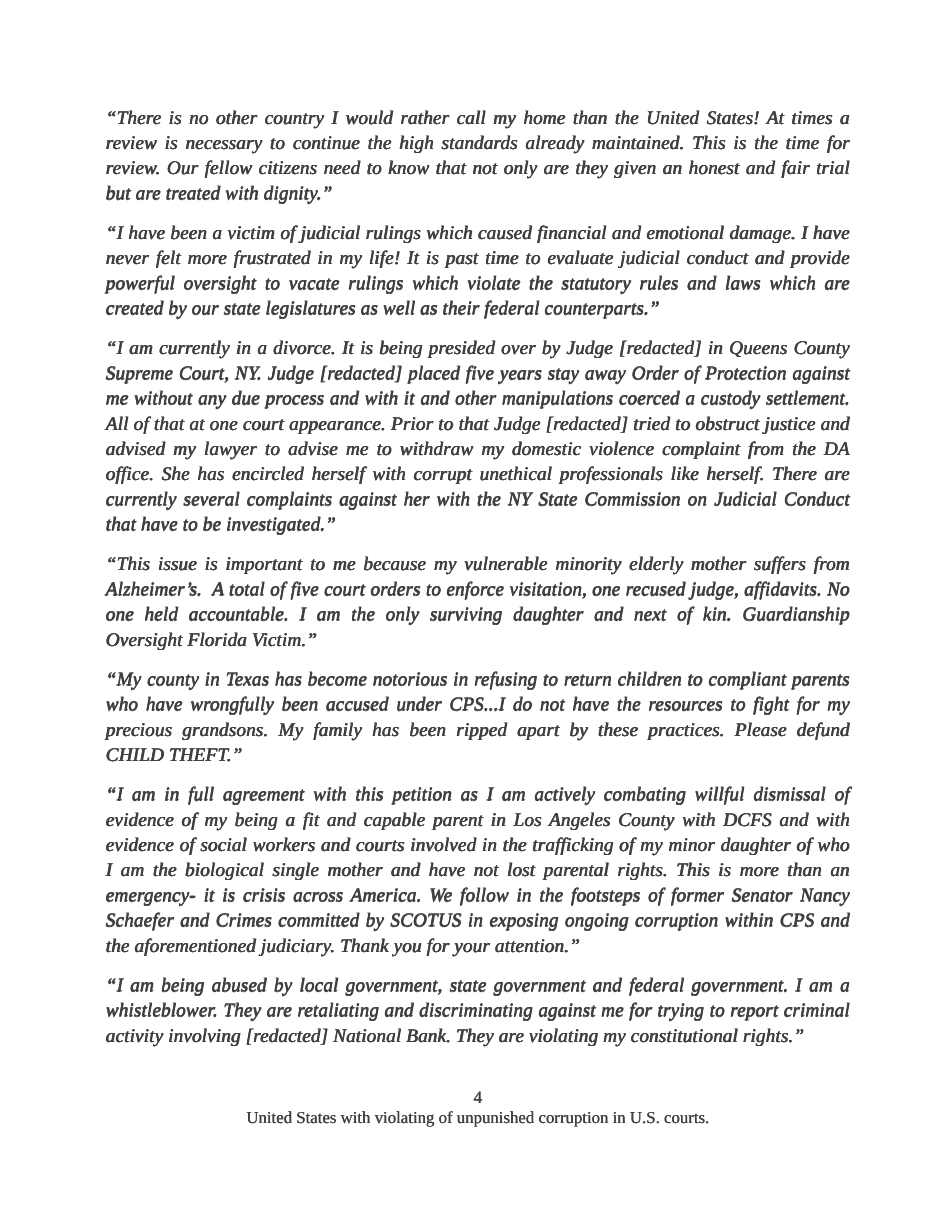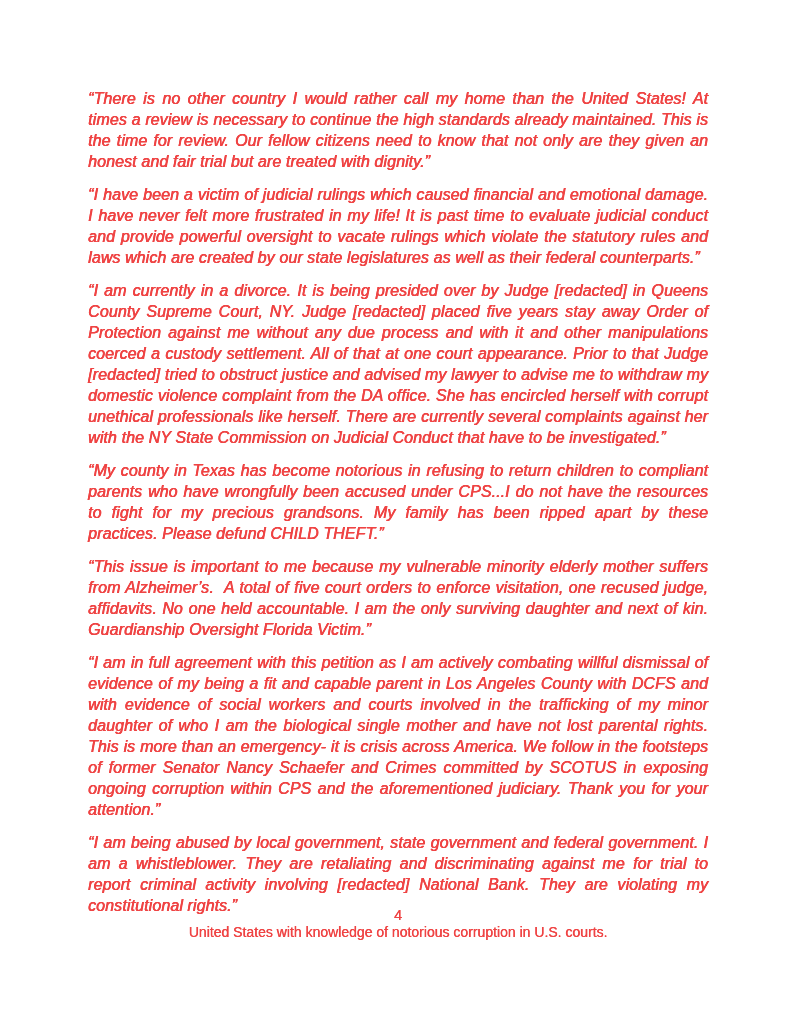--- a/index.html
+++ b/index.html
@@ -6,22 +6,22 @@
     margin: 0;
     padding: 0;
     background: #ffffff;
   }
   .page {
     position: relative;
     width: 791px;
     height: 1023px;
     background: #ffffff;
     overflow: hidden;
-    font-family: Liberation Sans, sans-serif;
-    color: #ef4444;
+    font-family: Liberation Serif, serif;
+    color: #404040;
   }
   .body-text {
     position: absolute;
     top: 88px;
     left: 88px;
     width: 620px;
   }
   .quote {
     margin: 0 0 12px 0;
     font-style: italic;
@@ -48,23 +48,23 @@
   }
 </style>
 </head>
 <body>
 
 <div class="page">
   <div class="body-text">
     <p class="quote">“There is no other country I would rather call my home than the United States! At times a review is necessary to continue the high standards already maintained. This is the time for review. Our fellow citizens need to know that not only are they given an honest and fair trial but are treated with dignity.”</p>
     <p class="quote">“I have been a victim of judicial rulings which caused financial and emotional damage. I have never felt more frustrated in my life! It is past time to evaluate judicial conduct and provide powerful oversight to vacate rulings which violate the statutory rules and laws which are created by our state legislatures as well as their federal counterparts.”</p>
     <p class="quote">“I am currently in a divorce. It is being presided over by Judge [redacted] in Queens County Supreme Court, NY. Judge [redacted] placed five years stay away Order of Protection against me without any due process and with it and other manipulations coerced a custody settlement. All of that at one court appearance. Prior to that Judge [redacted] tried to obstruct justice and advised my lawyer to advise me to withdraw my domestic violence complaint from the DA office. She has encircled herself with corrupt unethical professionals like herself. There are currently several complaints against her with the NY State Commission on Judicial Conduct that have to be investigated.”</p>
+    <p class="quote">“This issue is important to me because my vulnerable minority elderly mother suffers from Alzheimer’s.&nbsp; A total of five court orders to enforce visitation, one recused judge, affidavits. No one held accountable. I am the only surviving daughter and next of kin. Guardianship Oversight Florida Victim.”</p>
     <p class="quote">“My county in Texas has become notorious in refusing to return children to compliant parents who have wrongfully been accused under CPS...I do not have the resources to fight for my precious grandsons. My family has been ripped apart by these practices. Please defund CHILD THEFT.”</p>
-    <p class="quote">“This issue is important to me because my vulnerable minority elderly mother suffers from Alzheimer’s.&nbsp; A total of five court orders to enforce visitation, one recused judge, affidavits. No one held accountable. I am the only surviving daughter and next of kin. Guardianship Oversight Florida Victim.”</p>
     <p class="quote">“I am in full agreement with this petition as I am actively combating willful dismissal of evidence of my being a fit and capable parent in Los Angeles County with DCFS and with evidence of social workers and courts involved in the trafficking of my minor daughter of who I am the biological single mother and have not lost parental rights. This is more than an emergency- it is crisis across America. We follow in the footsteps of former Senator Nancy Schaefer and Crimes committed by SCOTUS in exposing ongoing corruption within CPS and the aforementioned judiciary. Thank you for your attention.”</p>
-    <p class="quote">“I am being abused by local government, state government and federal government. I am a whistleblower. They are retaliating and discriminating against me for trial to report criminal activity involving [redacted] National Bank. They are violating my constitutional rights.”</p>
+    <p class="quote">“I am being abused by local government, state government and federal government. I am a whistleblower. They are retaliating and discriminating against me for trying to report criminal activity involving [redacted] National Bank. They are violating my constitutional rights.”</p>
   </div>
 
   <div class="footer">
     <div class="page-number">4</div>
-    <div class="caption-line">United States with knowledge of notorious corruption in U.S. courts.</div>
+    <div class="caption-line">United States with violating of unpunished corruption in U.S. courts.</div>
   </div>
 </div>
 
 </body></html>

